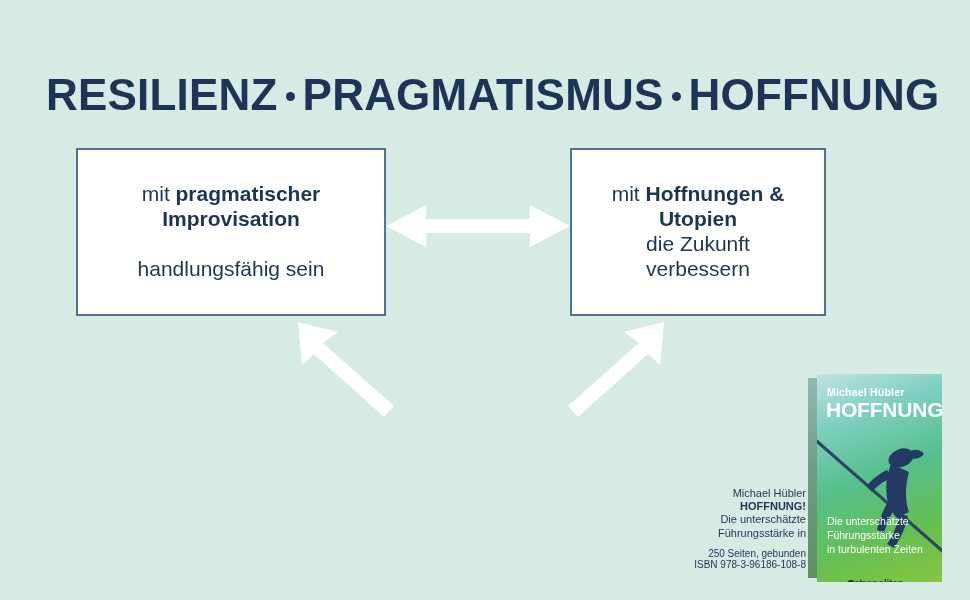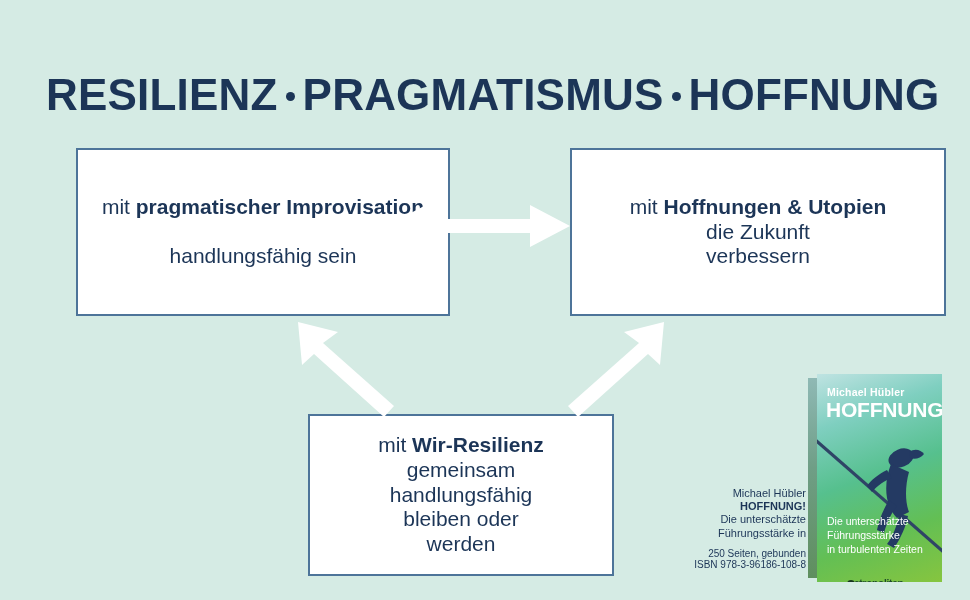--- a/index.html
+++ b/index.html
@@ -59,22 +59,22 @@
     text-align: center;
     display: flex;
     align-items: center;
     justify-content: center;
     font-size: 21px;
     line-height: 1.18;
   }
   .cbox .inner { width: 100%; padding: 0 8px; }
   .cbox b { font-weight: bold; }
 
-  #box-left  { left: 76px;  top: 148px; width: 374px; height: 168px; }
-  #box-right { left: 570px; top: 148px; width: 376px; height: 168px; }
+  #box-left  { left: 76px;  top: 148px; width: 310px; height: 168px; }
+  #box-right { left: 570px; top: 148px; width: 256px; height: 168px; }
   #box-bottom{ left: 308px; top: 414px; width: 306px; height: 162px; }
 
   
   .arrow-svg { position: absolute; overflow: visible; }
   #arrow-horizontal { left: 386px; top: 200px; width: 184px; height: 52px; }
   #arrow-up-left    { left: 296px; top: 318px; width: 100px; height: 100px; }
   #arrow-up-right   { left: 566px; top: 318px; width: 100px; height: 100px; }
 
   
   #book {
@@ -179,29 +179,20 @@
   </div>
 
   <div class="cbox" id="box-right">
     <div class="inner">
       <span>mit </span><b>Hoffnungen &amp; Utopien</b><br>
       <span>die Zukunft</span><br>
       <span>verbessern</span>
     </div>
   </div>
 
-  <div class="cbox" id="box-bottom">
-    <div class="inner">
-      <span>mit </span><b>Wir-Resilienz</b><br>
-      <span>gemeinsam</span><br>
-      <span>handlungsfähig</span><br>
-      <span>bleiben oder</span><br>
-      <span>werden</span>
-    </div>
-  </div>
 
   <svg class="arrow-svg" id="arrow-horizontal" viewBox="0 0 184 52">
     <polygon fill="#ffffff" points="0,26 40,5 40,19 144,19 144,5 184,26 144,47 144,33 40,33 40,47"></polygon>
   </svg>
 
   <svg class="arrow-svg" id="arrow-up-left" viewBox="0 0 100 100">
     <polygon fill="#ffffff" points="2,4 42,14 27,25 98,88 88,99 18,36 6,47"></polygon>
   </svg>
 
   <svg class="arrow-svg" id="arrow-up-right" viewBox="0 0 100 100">

